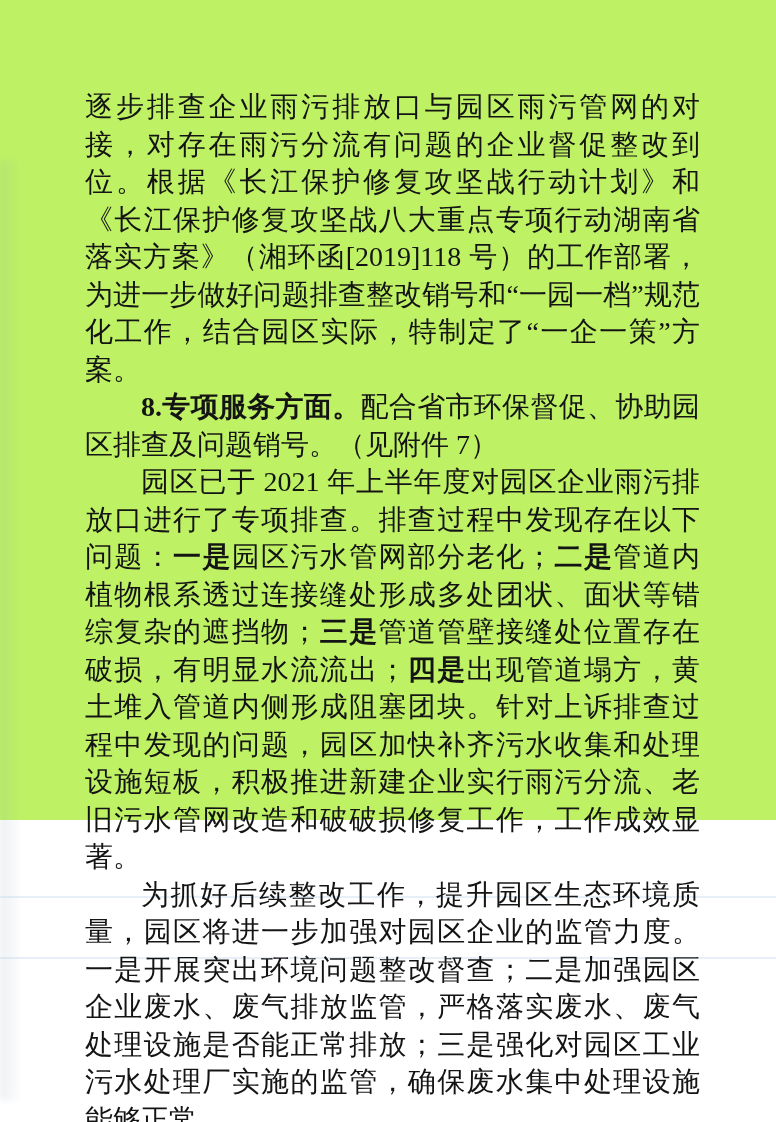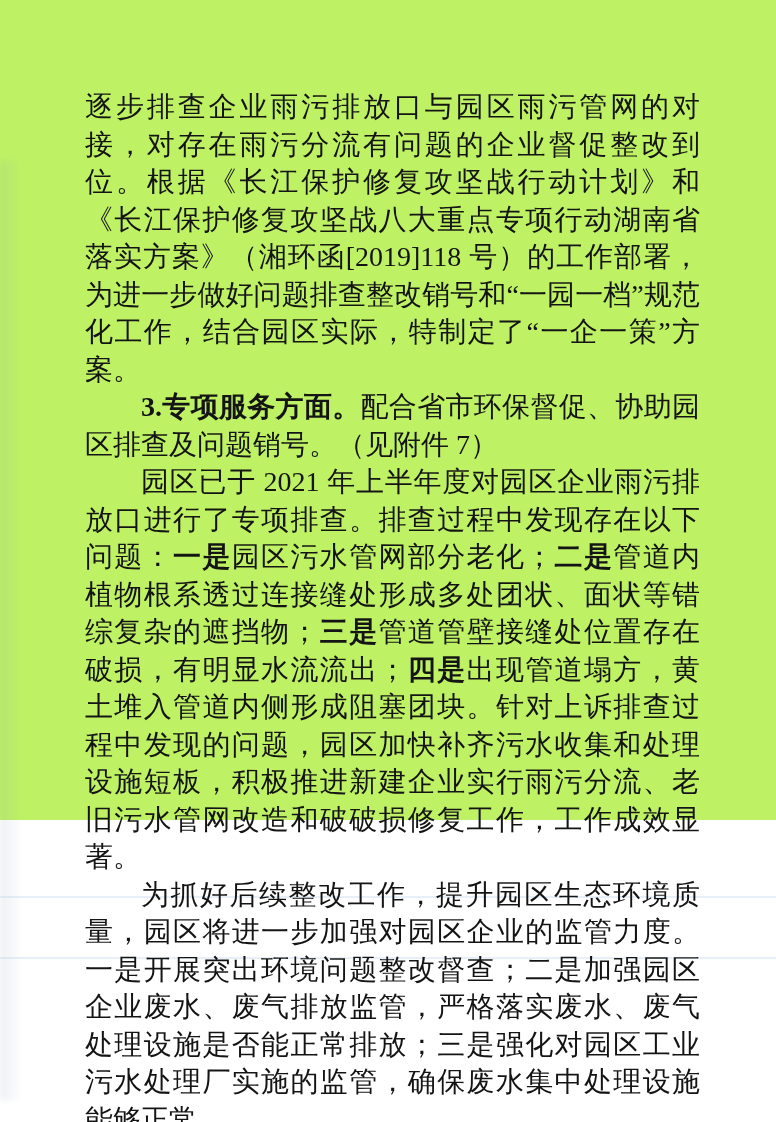--- a/index.html
+++ b/index.html
@@ -68,17 +68,17 @@
 </style>
 </head>
 <body>
 
 <div class="page">
   <div class="edge-smudge"></div>
   <div class="scanline-1"></div>
   <div class="scanline-2"></div>
   <div class="text-block">
       <p class="para"><span class="">逐步排查企业雨污排放口与园区雨污管网的对接，对存在雨污分流有问题的企业督促整改到位。根据《长江保护修复攻坚战行动计划》和《长江保护修复攻坚战八大重点专项行动湖南省落实方案》（湘环函[2019]118 号）的工作部署，为进一步做好问题排查整改销号和“一园一档”规范化工作，结合园区实际，特制定了“一企一策”方案。</span></p>
-      <p class="para indent"><span class="bold">3.专项服务方面。</span><span class="">配合省市环保督促、协助园区排查及问题销号。（见附件 7）</span></p>
+      <p class="para indent"><span class="bold">8.专项服务方面。</span><span class="">配合省市环保督促、协助园区排查及问题销号。（见附件 7）</span></p>
       <p class="para indent"><span class="">园区已于 2021 年上半年度对园区企业雨污排放口进行了专项排查。排查过程中发现存在以下问题：</span><span class="bold">一是</span><span class="">园区污水管网部分老化；</span><span class="bold">二是</span><span class="">管道内植物根系透过连接缝处形成多处团状、面状等错综复杂的遮挡物；</span><span class="bold">三是</span><span class="">管道管壁接缝处位置存在破损，有明显水流流出；</span><span class="bold">四是</span><span class="">出现管道塌方，黄土堆入管道内侧形成阻塞团块。针对上诉排查过程中发现的问题，园区加快补齐污水收集和处理设施短板，积极推进新建企业实行雨污分流、老旧污水管网改造和破破损修复工作，工作成效显著。</span></p>
       <p class="para indent"><span class="">为抓好后续整改工作，提升园区生态环境质量，园区将进一步加强对园区企业的监管力度。一是开展突出环境问题整改督查；二是加强园区企业废水、废气排放监管，严格落实废水、废气处理设施是否能正常排放；三是强化对园区工业污水处理厂实施的监管，确保废水集中处理设施能够正常</span></p>
     </div>
 </div>
 
 </body></html>

